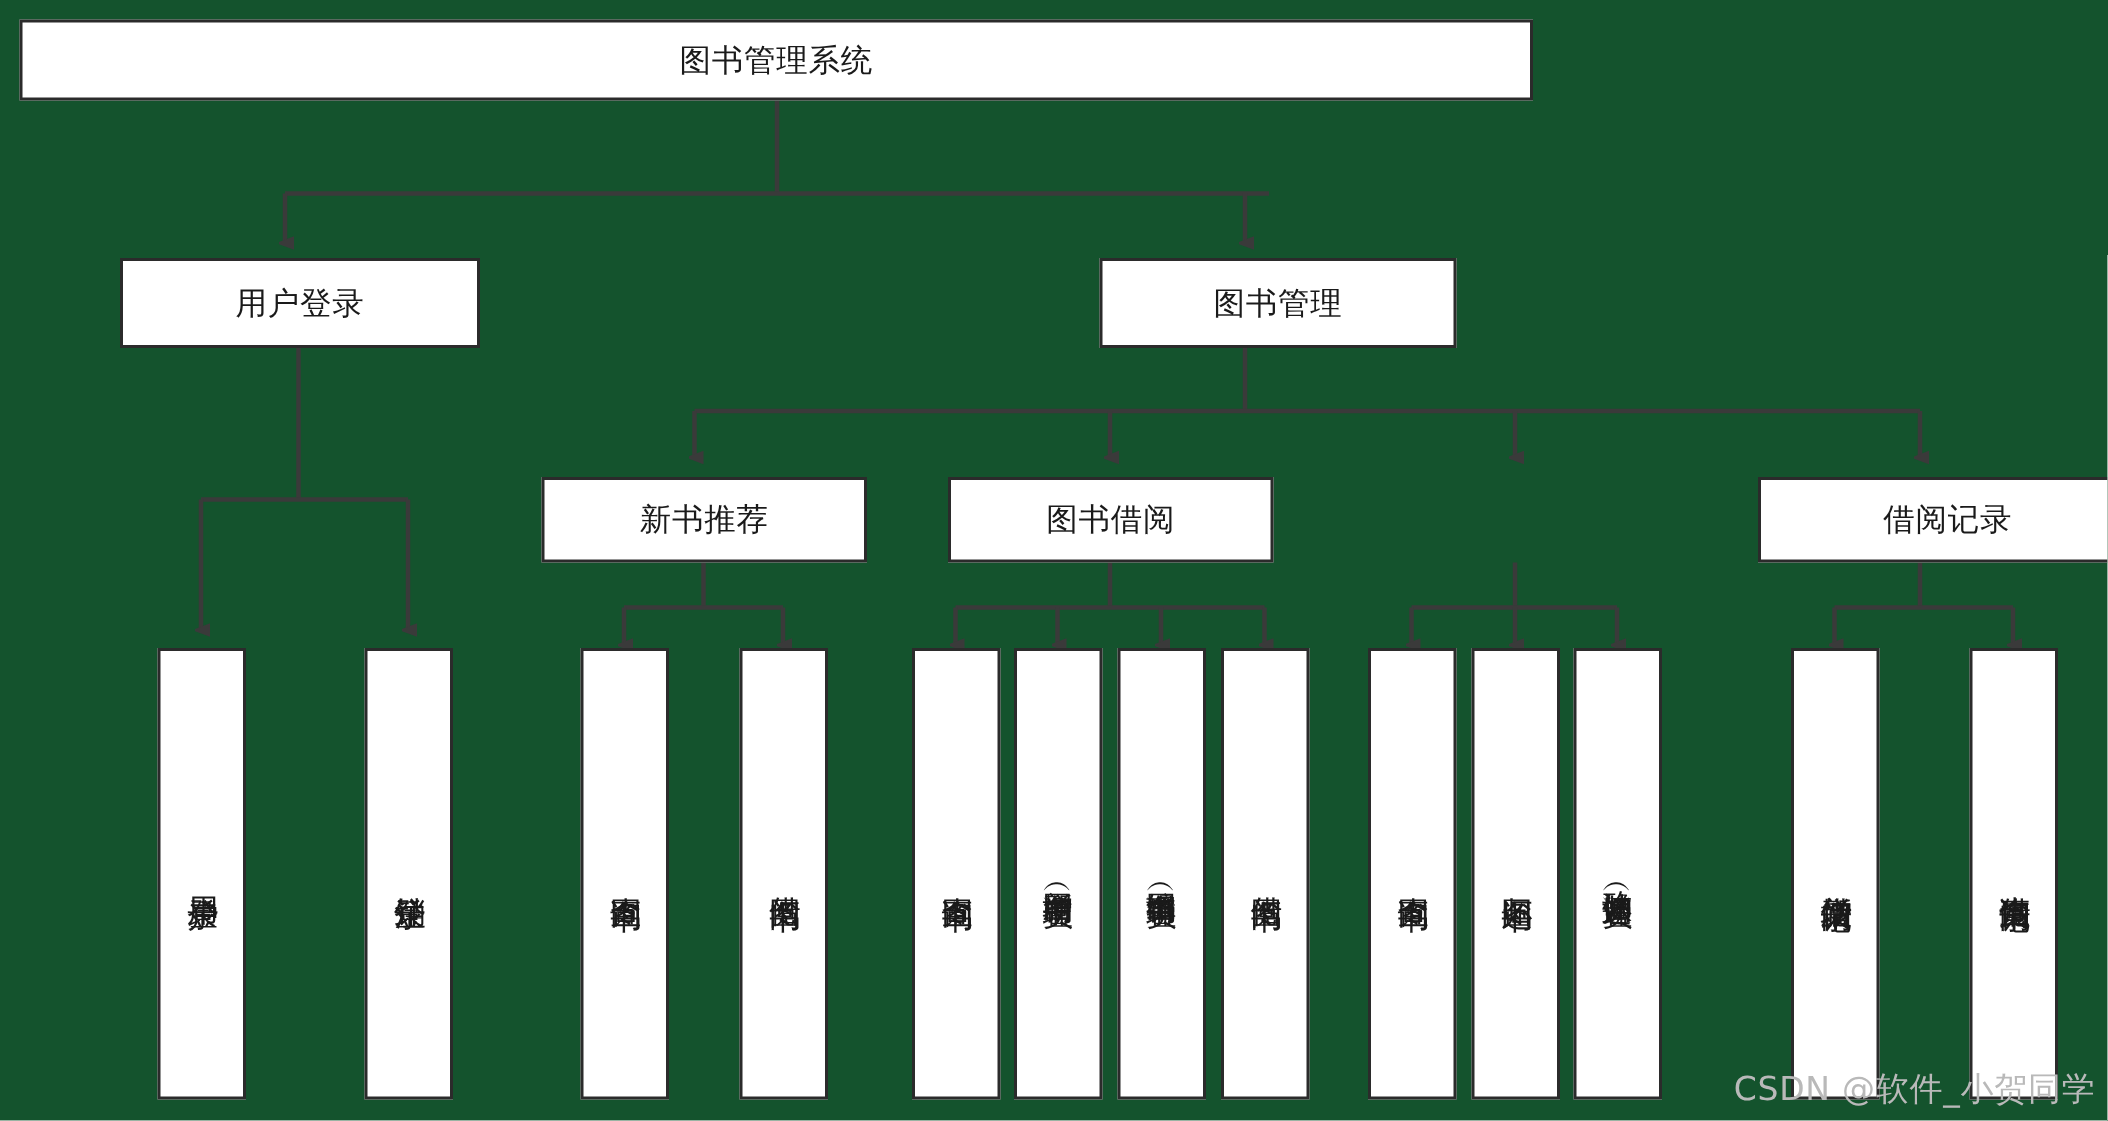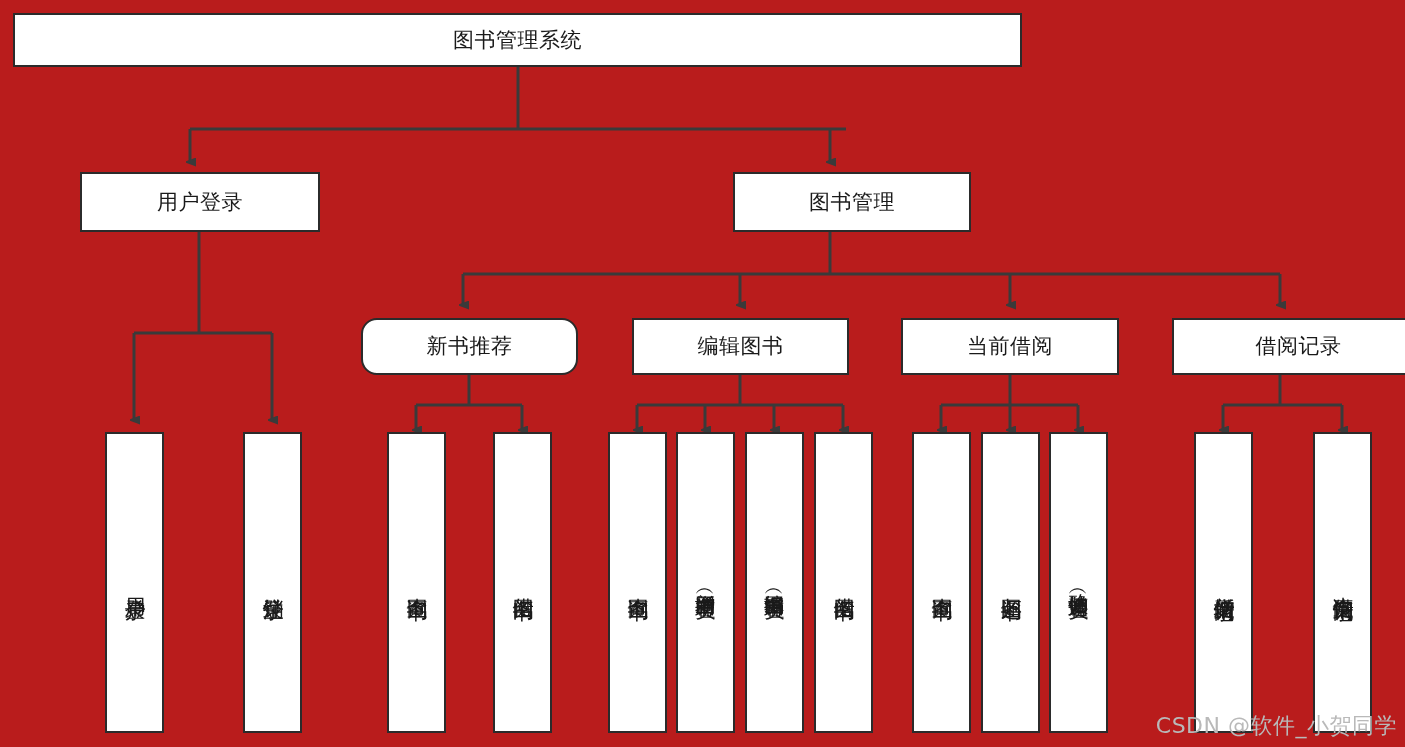--- a/index.html
+++ b/index.html
@@ -7,21 +7,21 @@
     padding: 0;
     background: #ffffff;
   }
   body {
     font-family: "DejaVu Sans", "Liberation Sans", sans-serif;
   }
   #canvas {
     position: relative;
     width: 1405px;
     height: 747px;
-    background: #b91c1c;
+    background: #14532d;
     overflow: hidden;
   }
   #edges {
     position: absolute;
     left: 0;
     top: 0;
     width: 1405px;
     height: 747px;
     pointer-events: none;
   }
@@ -129,31 +129,28 @@
   </div>
 
   <div class="node horizontal" style="left:80px; top:172px; width:240px; height:60px;">
     <span class="label">用户登录</span>
   </div>
 
   <div class="node horizontal" style="left:733px; top:172px; width:238px; height:60px;">
     <span class="label">图书管理</span>
   </div>
 
-  <div class="node horizontal" style="left:361px; top:318px; width:217px; height:57px;border-radius:16px;">
+  <div class="node horizontal" style="left:361px; top:318px; width:217px; height:57px;">
     <span class="label">新书推荐</span>
   </div>
 
   <div class="node horizontal" style="left:632px; top:318px; width:217px; height:57px;">
-    <span class="label">编辑图书</span>
-  </div>
-
-  <div class="node horizontal" style="left:901px; top:318px; width:218px; height:57px;">
-    <span class="label">当前借阅</span>
-  </div>
+    <span class="label">图书借阅</span>
+  </div>
+
 
   <div class="node horizontal" style="left:1172px; top:318px; width:253px; height:57px;">
     <span class="label">借阅记录</span>
   </div>
 
   <div class="node vertical" style="left:105px; top:432px; width:59px; height:301px;">
     <span class="label">用户登录</span>
   </div>
   <div class="node vertical" style="left:243px; top:432px; width:59px; height:301px;">
     <span class="label">注销登录</span>

